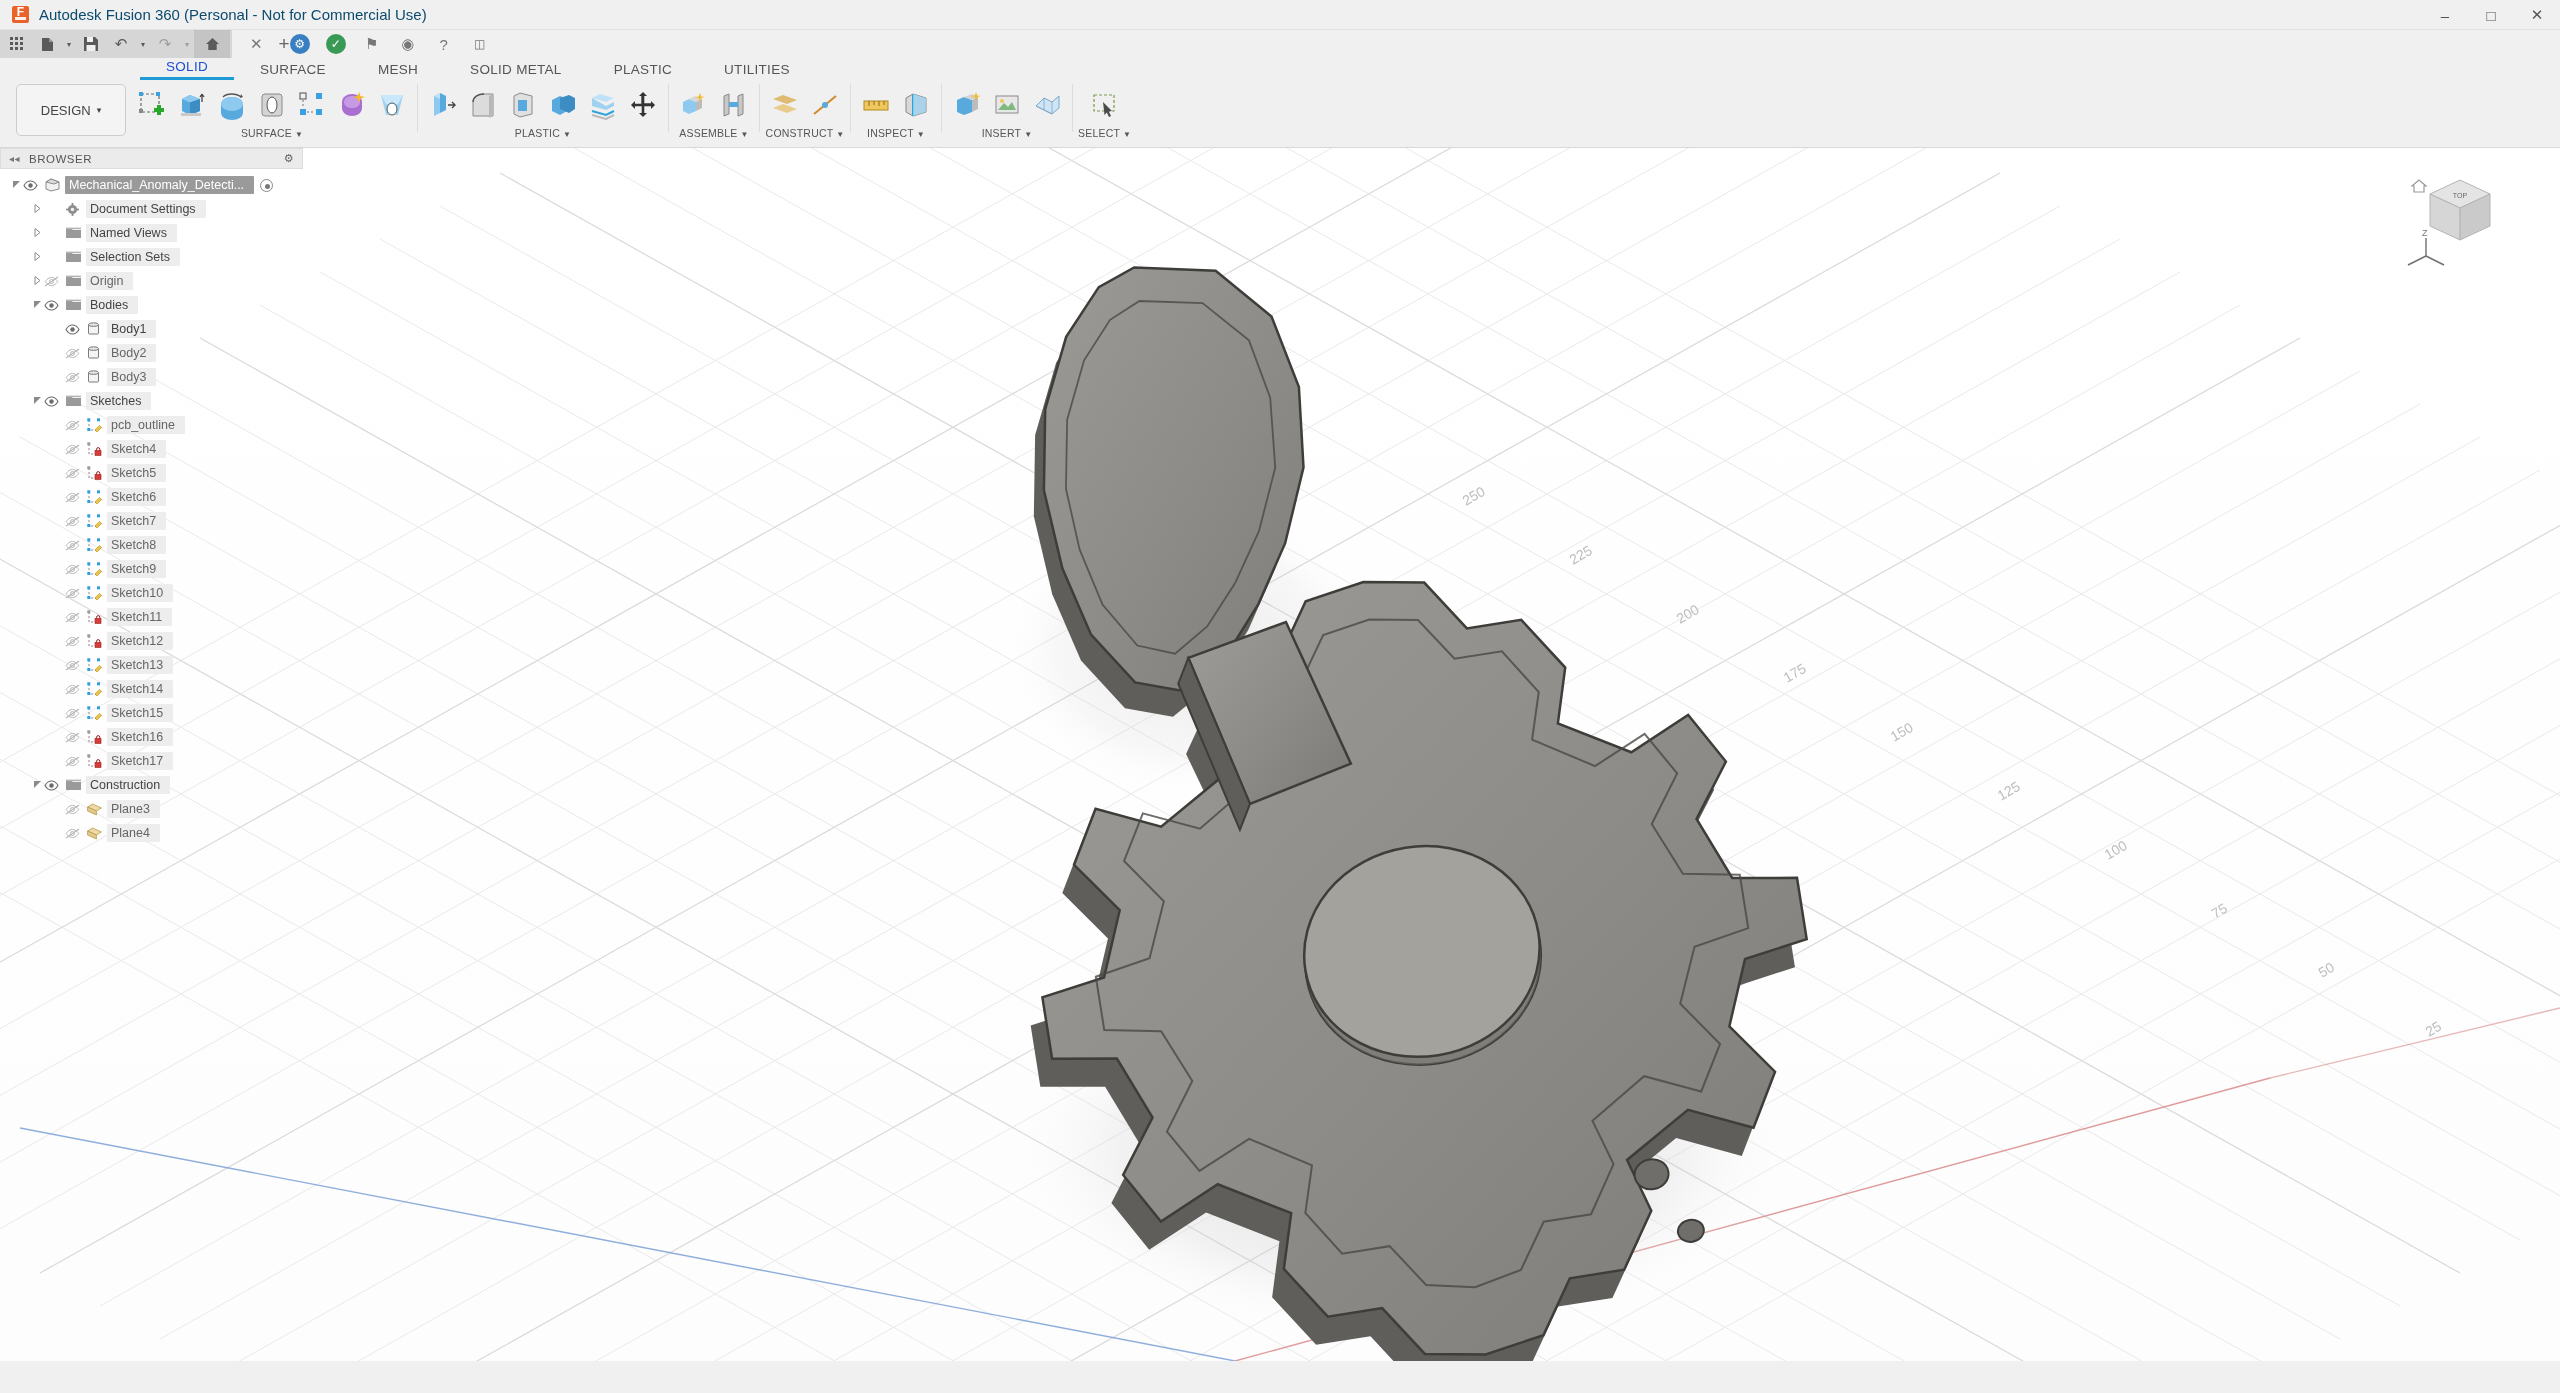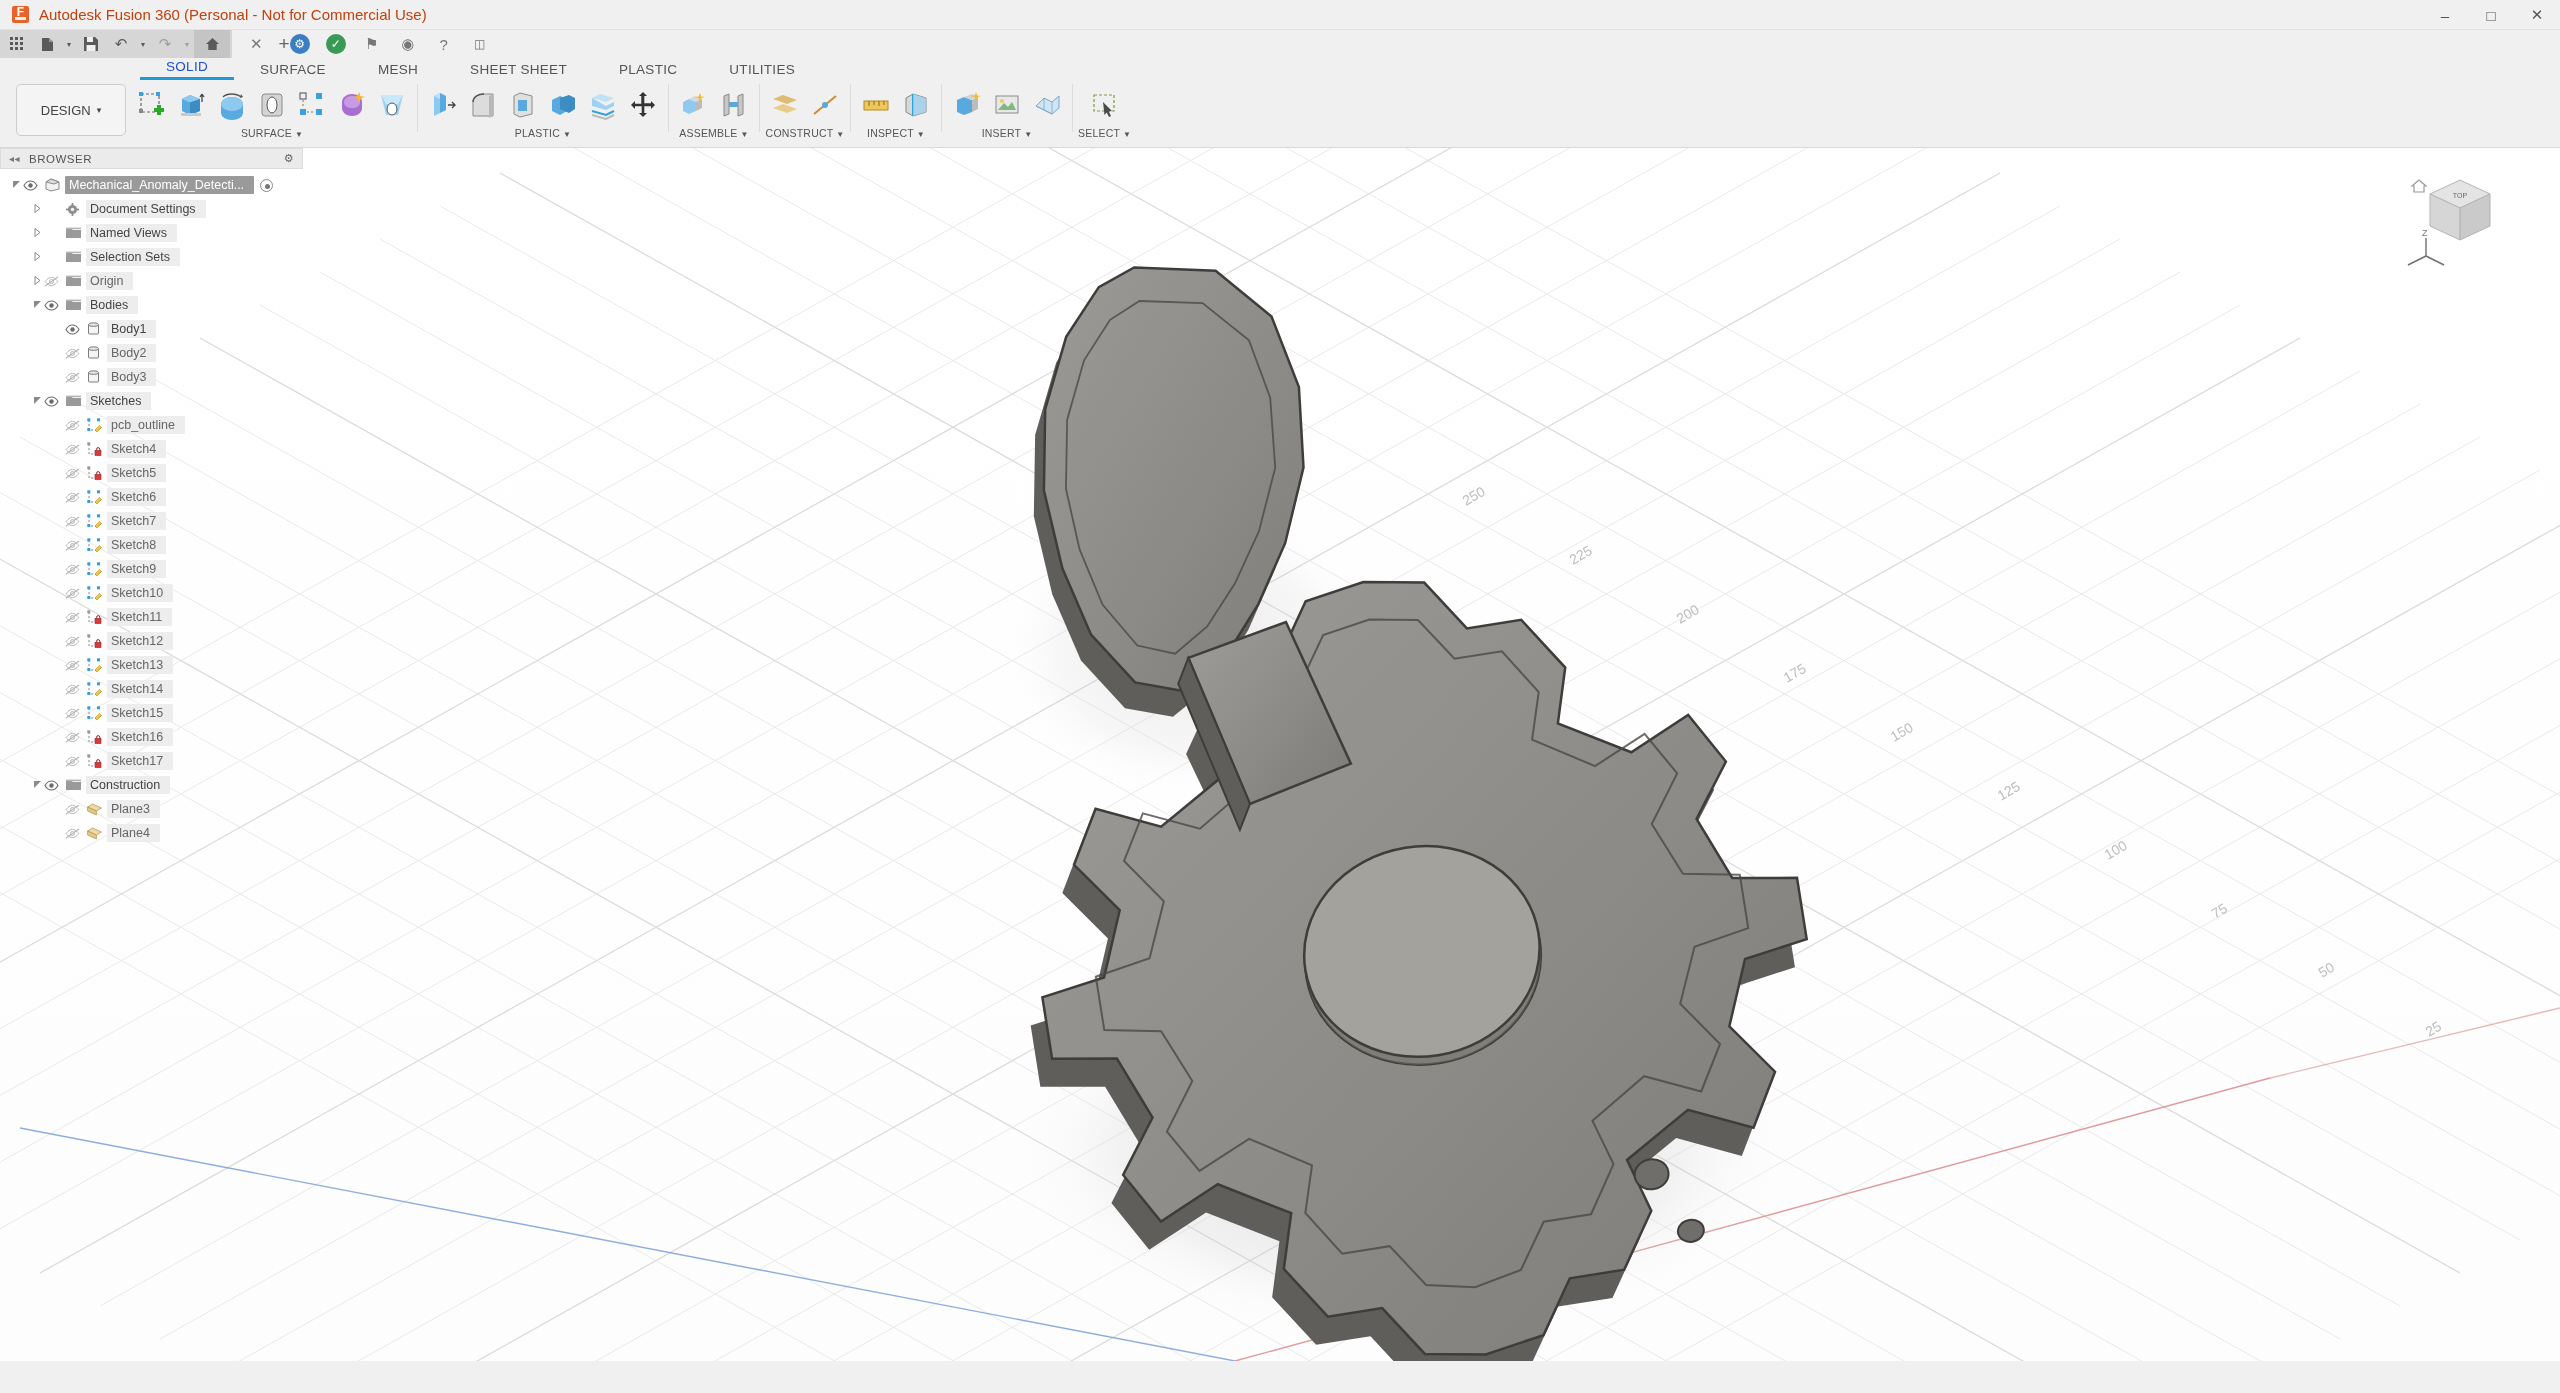--- a/index.html
+++ b/index.html
@@ -19,21 +19,21 @@
     width:17px;height:17px;margin-left:12px;margin-right:10px;
     background:#e8622a;border-radius:2px;position:relative;flex:none;
   }
   #app-logo:after{
     content:"F";position:absolute;left:0;top:-1px;width:100%;text-align:center;
     font-size:12px;font-weight:bold;color:#fff;font-family:"Liberation Sans",sans-serif;
   }
   #app-logo:before{
     content:"";position:absolute;left:3px;bottom:3px;width:11px;height:3px;background:#fff;opacity:.9;
   }
-  #app-title{ font-size:15px;color:#c2410c; }
+  #app-title{ font-size:15px;color:#0c4a6e; }
   #win-ctrl{ position:absolute;right:0;top:0;height:30px;display:flex; }
   #win-ctrl div{
     width:46px;height:30px;display:flex;align-items:center;justify-content:center;
     font-size:15px;color:#555;
   }
   
   #qatrow{
     height:28px;background:#f0f0f0;display:flex;align-items:stretch;position:relative;
   }
   #qat{ background:#d6d6d6;display:flex;align-items:center;padding:0 2px; height:28px;}
@@ -190,21 +190,21 @@
     <span class="tr-icon" style="background:transparent;color:#777;font-size:15px">◉</span>
     <span class="tr-icon" style="background:transparent;color:#777;font-size:15px">?</span>
     <span class="tr-icon" style="background:transparent;color:#777;font-size:12px">◫</span>
   </div>
 </div>
 
 <div id="ribbontabs">
   <div class="rtab active">SOLID</div>
   <div class="rtab">SURFACE</div>
   <div class="rtab">MESH</div>
-  <div class="rtab">SHEET SHEET</div>
+  <div class="rtab">SOLID METAL</div>
   <div class="rtab">PLASTIC</div>
   <div class="rtab">UTILITIES</div>
 </div>
 
 <div id="ribbon">
   <div id="design-box">
     <span>DESIGN</span>
     <span style="margin-left:6px;font-size:9px">▾</span>
   </div>
 

